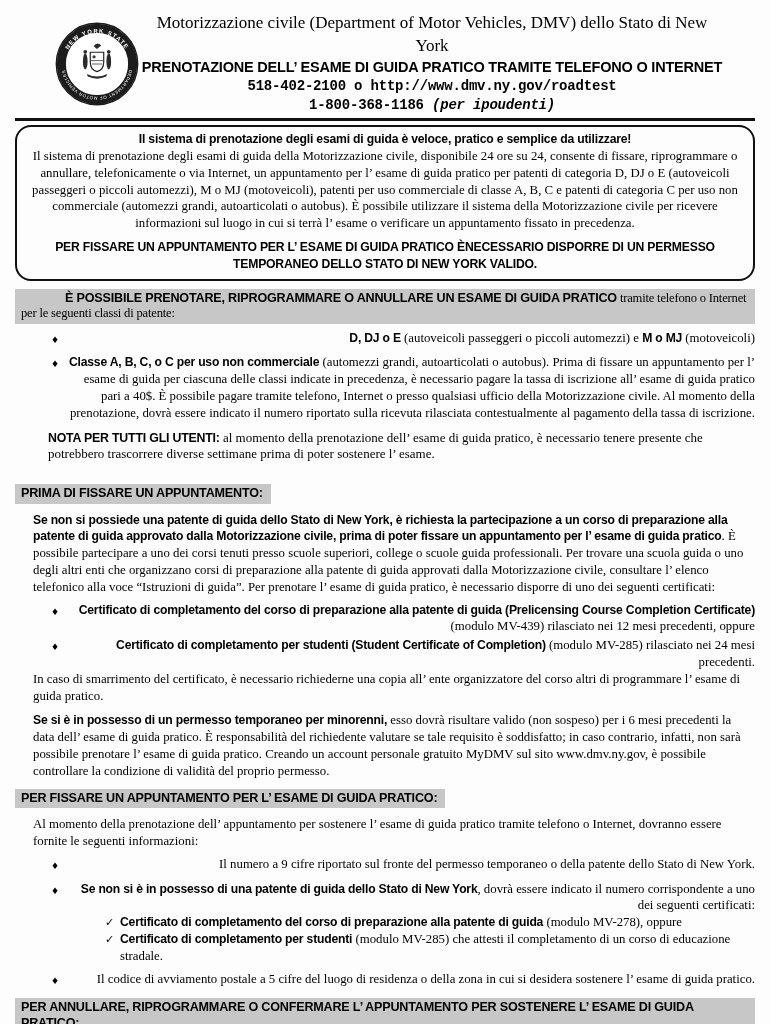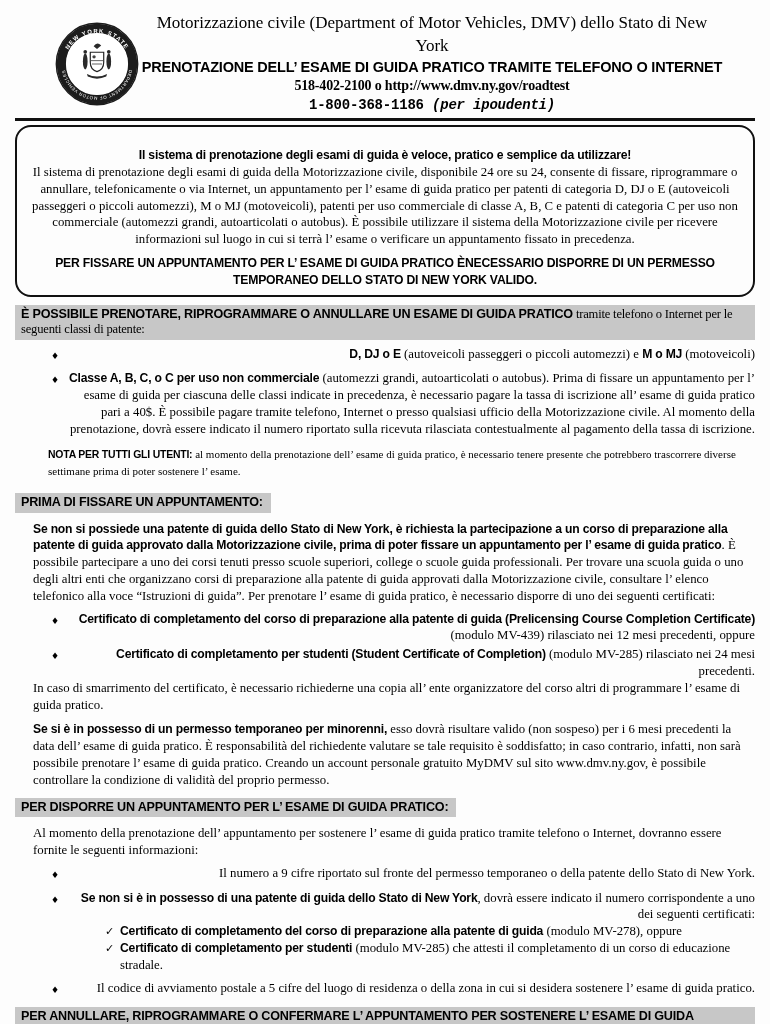--- a/index.html
+++ b/index.html
@@ -10,39 +10,39 @@
   
   .r  { font-family:"Liberation Serif",serif; }
   .b  { font-family:"Liberation Sans",sans-serif; font-weight:bold; font-size:0.95em; letter-spacing:-0.2px; }
 
   
   .hdr { display:flex; align-items:center; }
   .seal { width:84px; height:84px; margin-left:40px; flex:0 0 auto; }
   .hdr-text { flex:1; text-align:center; line-height:1.35; padding-right:30px; }
   .hdr-agency { font-size:17px; }
   .hdr-title  { font-family:"Liberation Sans",sans-serif; font-weight:bold; font-size:14.5px; letter-spacing:-0.2px; }
-  .hdr-phone  { font-family:Liberation Serif, serif; font-weight:bold; font-size:14px; letter-spacing:-0.2px; }
+  .hdr-phone  { font-family:Liberation Mono, monospace; font-weight:bold; font-size:14px; letter-spacing:-0.2px; }
   .hdr-tty    { font-family:Liberation Mono, monospace; font-weight:bold; font-size:14px; letter-spacing:-0.2px; }
   .hdr-tty .it { font-style:italic; }
   .rule { border-bottom:3px solid #111; margin-top:3px; }
 
   
-  .intro { border:2px solid #111; border-radius:16px; margin-top:4px; padding:20px 14px 6px;
+  .intro { border:2px solid #111; border-radius:16px; margin-top:4px; padding:4px 14px 6px;
            text-align:center; font-size:12.8px; line-height:16.8px; }
   .intro-title { font-family:"Liberation Sans",sans-serif; font-weight:bold; font-size:12.2px; letter-spacing:-0.2px; }
   .intro-foot  { font-family:"Liberation Sans",sans-serif; font-weight:bold; font-size:12.2px; letter-spacing:-0.2px; margin-top:7px; }
 
   
   .sh { background:#c7c7c7; font-family:"Liberation Sans",sans-serif; font-weight:bold;
         font-size:12.6px; letter-spacing:-0.2px; padding:2px 8px 2px 6px; line-height:15.5px; }
   .sh-block { display:block; margin-top:8px; font-weight:normal; }
   .sh-inline { display:inline-block; margin-top:9px; }
-  .sh-block .b { font-size:1em; }
+  .sh-block .b { font-size:1em;margin-left:44px; }
   .para { font-size:12.8px; line-height:16.8px; margin:8px 0 0 18px; }
-  .nota { font-size:11px; line-height:16.8px; margin:8px 0 4px 33px; }
+  .nota { font-size:13px; line-height:16.8px; margin:8px 0 12px 33px; }
   .bullet { display:flex; font-size:12.8px; line-height:16.8px; margin:6px 0 0 36px; }
   .blt { flex:0 0 17px; font-size:9px; padding-top:2px; font-family:"DejaVu Sans",sans-serif; }
   .bullet .tx { flex:1;text-align:right; }
   .check-row { display:flex; font-size:12.8px; line-height:16.8px; margin-left:90px; }
   .chk { flex:0 0 15px; font-size:11px; }
 </style>
 </head>
 <body>
 
 <div class="page">
@@ -107,21 +107,21 @@
     <span class="blt">♦</span>
     <span class="tx"><span class="b">Certificato di completamento del corso di preparazione alla patente di guida (Prelicensing Course Completion Certificate)</span><span class="r"> (modulo MV-439) rilasciato nei 12 mesi precedenti, oppure</span></span>
   </div>
   <div class="bullet" style="margin-top:2px;">
     <span class="blt">♦</span>
     <span class="tx"><span class="b">Certificato di completamento per studenti (Student Certificate of Completion)</span><span class="r"> (modulo MV-285) rilasciato nei 24 mesi precedenti.</span></span>
   </div>
   <div class="para" style="margin-top:0;">In caso di smarrimento del certificato, è necessario richiederne una copia all’ ente organizzatore del corso altri di programmare l’ esame di guida pratico.</div>
   <div class="para"><span class="b">Se si è in possesso di un permesso temporaneo per minorenni,</span><span class="r"> esso dovrà risultare valido (non sospeso) per i 6 mesi precedenti la data dell’ esame di guida pratico. È responsabilità del richiedente valutare se tale requisito è soddisfatto; in caso contrario, infatti, non sarà possibile prenotare l’ esame di guida pratico. Creando un account personale gratuito MyDMV sul sito www.dmv.ny.gov, è possibile controllare la condizione di validità del proprio permesso.</span></div>
 
-  <div><div class="sh sh-inline">PER DISPORRE UN APPUNTAMENTO PER L’ ESAME DI GUIDA PRATICO:</div></div>
+  <div><div class="sh sh-inline">PER FISSARE UN APPUNTAMENTO PER L’ ESAME DI GUIDA PRATICO:</div></div>
   <div class="para">Al momento della prenotazione dell’ appuntamento per sostenere l’ esame di guida pratico tramite telefono o Internet, dovranno essere fornite le seguenti informazioni:</div>
   <div class="bullet">
     <span class="blt">♦</span>
     <span class="tx">Il numero a 9 cifre riportato sul fronte del permesso temporaneo o della patente dello Stato di New York.</span>
   </div>
   <div class="bullet">
     <span class="blt">♦</span>
     <span class="tx"><span class="b">Se non si è in possesso di una patente di guida dello Stato di New York</span><span class="r">, dovrà essere indicato il numero corrispondente a uno dei seguenti certificati:</span></span>
   </div>
   <div class="check-row">

